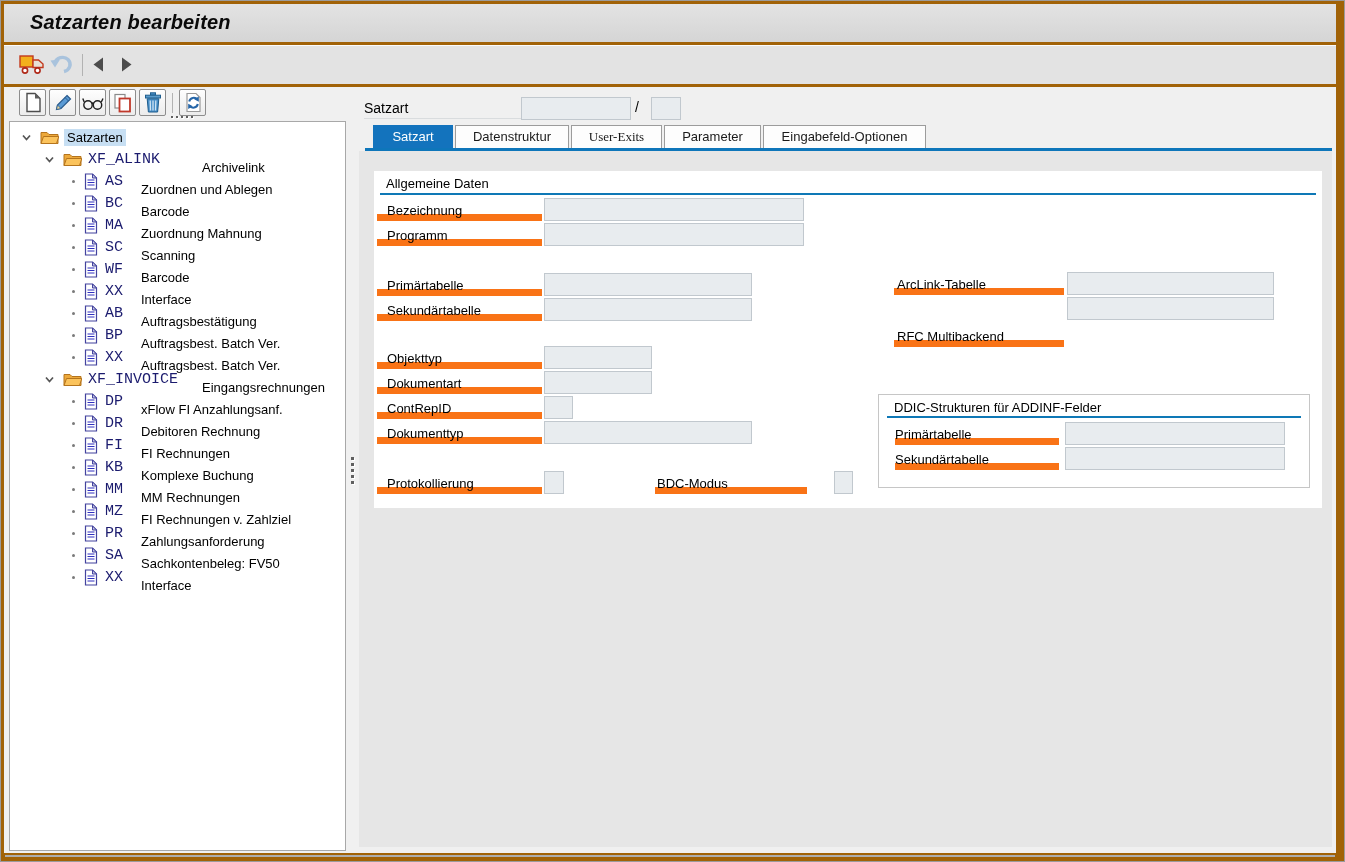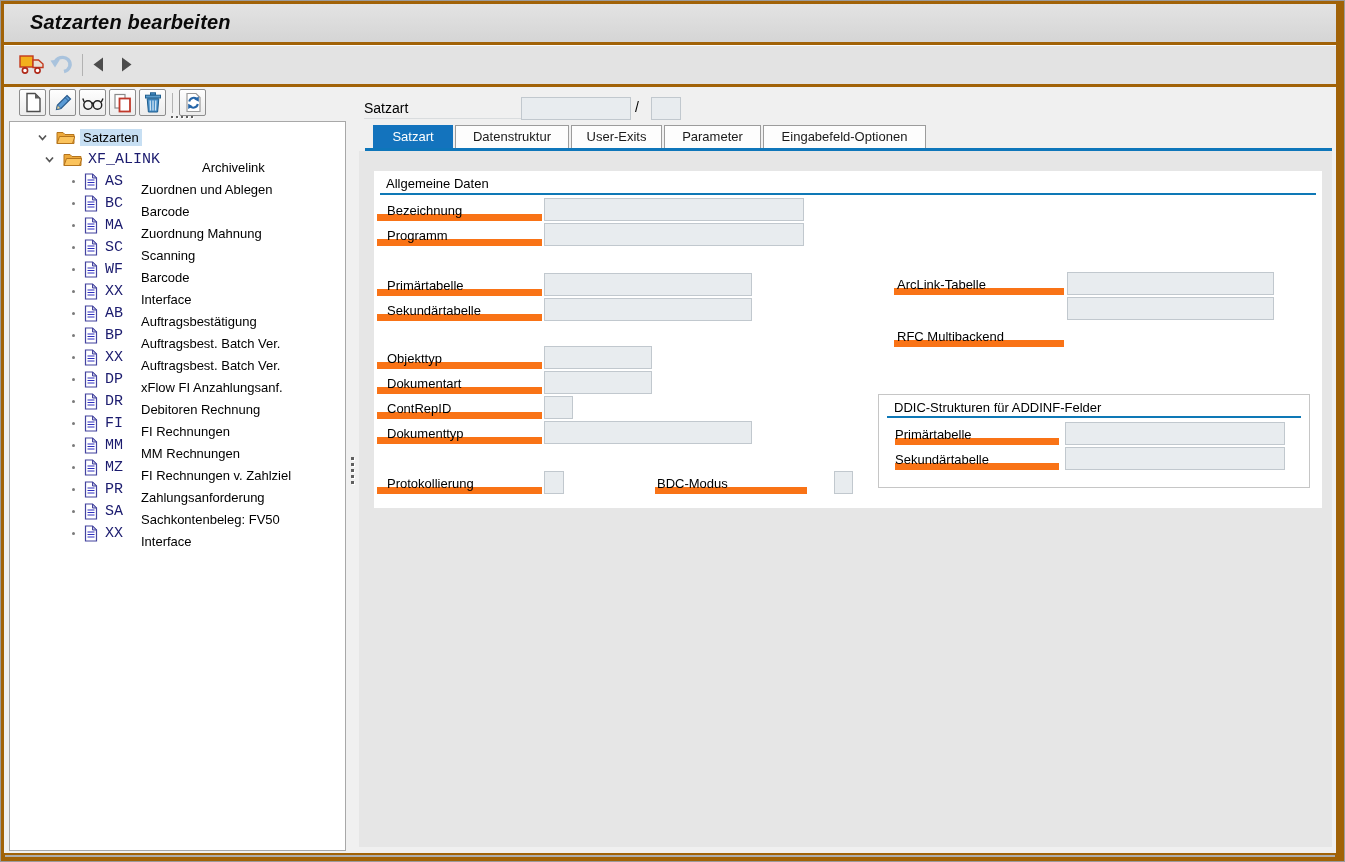--- a/index.html
+++ b/index.html
@@ -24,21 +24,21 @@
           background:linear-gradient(#fefefe,#ececec); display:flex; align-items:center; justify-content:center; cursor:default; }
   .treebox { position:absolute; left:5px; top:34px; width:337px; height:730px; background:#ffffff; border:1px solid #a8a8a8; overflow:hidden; padding-top:4px; }
 
   .grip-h { position:absolute; left:167px; top:29px; display:flex; gap:3px; }
   .grip-h i { width:2px; height:2px; background:#5f5f5f; box-shadow:1px 1px 0 #ffffff; }
   .grip-v { position:absolute; left:347px; top:370px; display:flex; flex-direction:column; gap:3px; }
   .grip-v i { width:3px; height:3px; background:#5f5f5f; box-shadow:1px 1px 0 #ffffff; }
 
   
   .trow { position:relative; height:22px; display:flex; align-items:center; font-size:13px; color:#000; white-space:nowrap; }
-  .trow.lvl0 { padding-left:28px; }
+  .trow.lvl0 { padding-left:12px; }
   .trow.lvl1 { padding-left:35px; }
   .trow.lvl2 { padding-left:60px; }
   .chev { width:9px; margin-right:9px; display:flex; align-items:center; }
   .bullet { width:3px; height:3px; border-radius:50%; background:#7a7a7a; margin-left:2px; margin-right:9px; flex:0 0 auto; }
   .fold, .docic { display:flex; align-items:center; flex:0 0 auto; }
   .tcode { font-family:"Liberation Mono","DejaVu Sans Mono",monospace; font-size:15px; color:#1b1b6e; margin-left:6px; flex:0 0 auto; }
   .tcode.wf { width:114px; }
   .tcode.wd { width:36px; margin-left:7px; }
   .tlabel { margin-left:5px; padding:1px 3px; }
   .tlabel.sel { background:#c7dff3; }
@@ -331,20 +331,35 @@
               <g stroke="#2f2fbf" stroke-width="1">
                 <line x1="3.5" y1="7" x2="10.5" y2="7"></line>
                 <line x1="3.5" y1="9.5" x2="10.5" y2="9.5"></line>
                 <line x1="3.5" y1="12" x2="10.5" y2="12"></line>
               </g>
             </svg>
           </span>
           <span class="tcode wd">XX</span>
           <span class="tdesc">Auftragsbest. Batch Ver.</span>
         </div>
+        <div class="trow lvl1">
+          <span class="chev">
+            <svg width="9" height="9" viewBox="0 0 9 9">
+              <polyline points="1,2.5 4.5,6.5 8,2.5" fill="none" stroke="#565656" stroke-width="1.7"></polyline>
+            </svg>
+          </span>
+          <span class="fold">
+            <svg width="19" height="15" viewBox="0 0 19 15">
+              <path d="M1 2.5 L7 2.5 L9 4.5 L18 4.5 L18 13.5 L1 13.5 Z" fill="#eda93b" stroke="#b5741c"></path>
+              <path d="M3.5 6.5 L18.8 6.5 L16.5 13.5 L1 13.5 Z" fill="#fbc35c" stroke="#b5741c"></path>
+            </svg>
+          </span>
+          <span class="tcode wf">XF_INVOICE</span>
+          <span class="tdesc">Eingangsrechnungen</span>
+        </div>
         <div class="trow lvl2">
           <span class="bullet"></span>
           <span class="docic">
             <svg width="14" height="17" viewBox="0 0 14 17">
               <path d="M1.5 1 H8.5 L12.5 5 V16 H1.5 Z" fill="#ffffff" stroke="#43439e" stroke-width="1.2"></path>
               <path d="M8.5 1 L8.5 5 H12.5 Z" fill="#c9c9e4" stroke="#43439e" stroke-width="1"></path>
               <g stroke="#2f2fbf" stroke-width="1">
                 <line x1="3.5" y1="7" x2="10.5" y2="7"></line>
                 <line x1="3.5" y1="9.5" x2="10.5" y2="9.5"></line>
                 <line x1="3.5" y1="12" x2="10.5" y2="12"></line>
@@ -378,20 +393,36 @@
               <path d="M8.5 1 L8.5 5 H12.5 Z" fill="#c9c9e4" stroke="#43439e" stroke-width="1"></path>
               <g stroke="#2f2fbf" stroke-width="1">
                 <line x1="3.5" y1="7" x2="10.5" y2="7"></line>
                 <line x1="3.5" y1="9.5" x2="10.5" y2="9.5"></line>
                 <line x1="3.5" y1="12" x2="10.5" y2="12"></line>
               </g>
             </svg>
           </span>
           <span class="tcode wd">FI</span>
           <span class="tdesc">FI Rechnungen</span>
+        </div>
+        <div class="trow lvl2">
+          <span class="bullet"></span>
+          <span class="docic">
+            <svg width="14" height="17" viewBox="0 0 14 17">
+              <path d="M1.5 1 H8.5 L12.5 5 V16 H1.5 Z" fill="#ffffff" stroke="#43439e" stroke-width="1.2"></path>
+              <path d="M8.5 1 L8.5 5 H12.5 Z" fill="#c9c9e4" stroke="#43439e" stroke-width="1"></path>
+              <g stroke="#2f2fbf" stroke-width="1">
+                <line x1="3.5" y1="7" x2="10.5" y2="7"></line>
+                <line x1="3.5" y1="9.5" x2="10.5" y2="9.5"></line>
+                <line x1="3.5" y1="12" x2="10.5" y2="12"></line>
+              </g>
+            </svg>
+          </span>
+          <span class="tcode wd">KB</span>
+          <span class="tdesc">Komplexe Buchung</span>
         </div>
         <div class="trow lvl2">
           <span class="bullet"></span>
           <span class="docic">
             <svg width="14" height="17" viewBox="0 0 14 17">
               <path d="M1.5 1 H8.5 L12.5 5 V16 H1.5 Z" fill="#ffffff" stroke="#43439e" stroke-width="1.2"></path>
               <path d="M8.5 1 L8.5 5 H12.5 Z" fill="#c9c9e4" stroke="#43439e" stroke-width="1"></path>
               <g stroke="#2f2fbf" stroke-width="1">
                 <line x1="3.5" y1="7" x2="10.5" y2="7"></line>
                 <line x1="3.5" y1="9.5" x2="10.5" y2="9.5"></line>
@@ -477,21 +508,21 @@
       </div>
 
     <div class="hdr-label">Satzart</div>
     <input class="inp" style="left: 517px; top: 10px; width: 110px;" readonly="" value="">
     <span class="slash">/</span>
     <input class="inp" style="left: 647px; top: 10px; width: 30px;" readonly="" value="">
 
     <div class="tabs">
       <div class="tab active" style="width:80px;">Satzart</div>
       <div class="tab" style="width:114px;">Datenstruktur</div>
-      <div class="tab" style="width:91px;">User-Exits</div>
+      <div class="tab" style="width:91px;font-family:Liberation Serif, serif;">User-Exits</div>
       <div class="tab" style="width:97px;">Parameter</div>
       <div class="tab" style="width:163px;">Eingabefeld-Optionen</div>
     </div>
     <div class="tabline"></div>
 
     <div class="rp-content">
       <div class="formbox">
 
         <div class="gtitle" style="left:12px; top:5px;">Allgemeine Daten</div>
         <div class="grule" style="left:6px; top:22px; right:6px;"></div>

